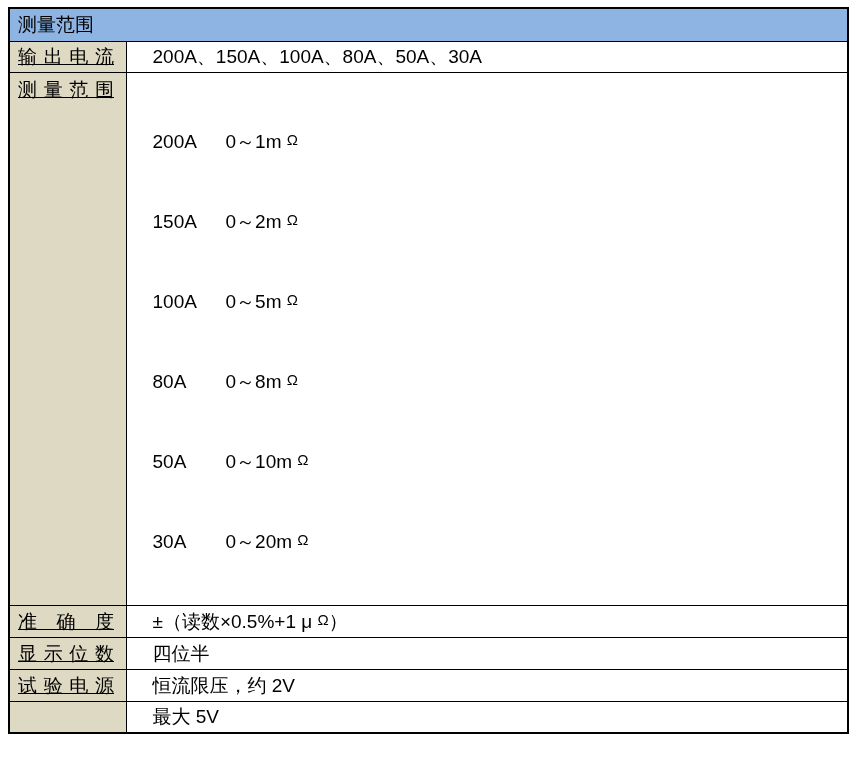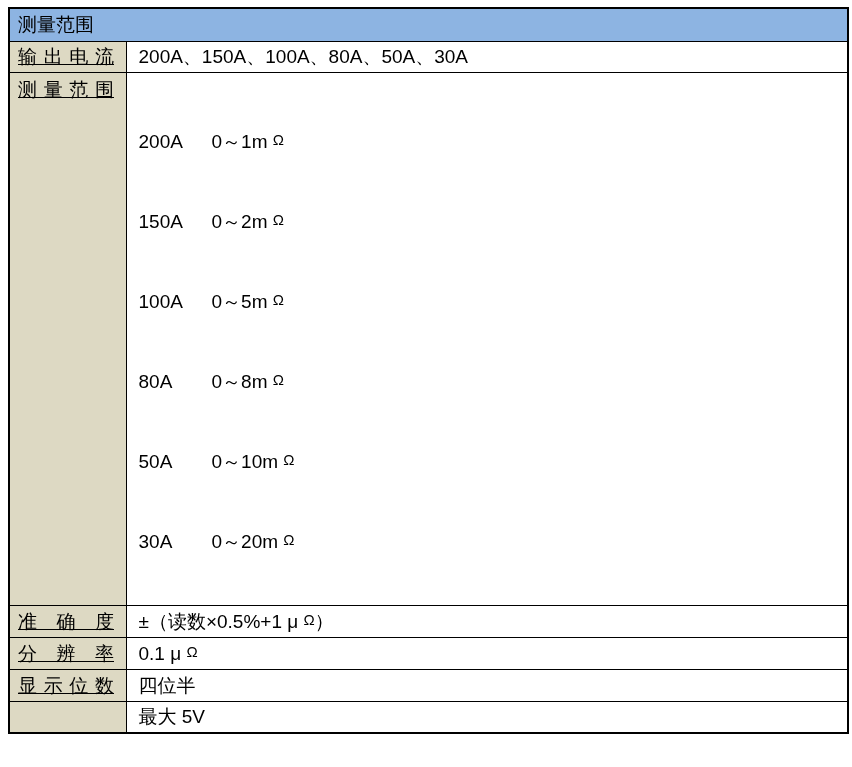--- a/index.html
+++ b/index.html
@@ -13,21 +13,21 @@
     border:2px solid var(--border,#000);
   }
   td{
     border:1px solid var(--border,#000);
     font-size:19px;line-height:1.25;
     vertical-align:middle;overflow:hidden;
     padding:0 4px 0 8px;white-space:pre;
   }
   td.hdr{background:var(--hdr,#8DB4E2);padding-left:8px;}
   td.lbl{background:var(--lbl,#DDD9C3);}
-  td.val{background:#fff;padding-left:12px;}
+  td.val{background:#fff;padding-left:26px;}
   td.top{vertical-align:top;padding-top:5px;}
   .dist{display:inline-block;width:96px;text-align:justify;text-align-last:justify;text-decoration:underline;}
   .mline{line-height:30.5px;white-space:pre;}
   .cur{display:inline-block;width:44px;text-align:left;margin-right:29px;}
   .ohm{font-size:15px;vertical-align:3px;}
   tr.h33{height:33px}
   tr.h32{height:32px}
   tr.h31{height:31px}
   tr.tall{height:184px}
 </style>
@@ -60,26 +60,26 @@
       <div class="mline"><span class="cur">50A</span><span>0～10m <span class="ohm">Ω</span></span></div>
       <div class="mline"><span class="cur">30A</span><span>0～20m <span class="ohm">Ω</span></span></div>
     </td>
   </tr>
 
   <tr class="h32">
     <td class="lbl"><span class="dist">准确度</span></td>
     <td colspan="3" class="val">±（读数×0.5%+1 μ <span class="ohm">Ω</span>）</td>
   </tr>
   <tr class="h32">
-    <td class="lbl"><span class="dist">分辨率</span></td>
-    <td colspan="3" class="val">0.1 μ <span class="ohm">Ω</span></td>
+    <td class="lbl"><span class="dist">显示位数</span></td>
+    <td colspan="3" class="val">四位半</td>
   </tr>
   <tr class="h32">
-    <td class="lbl"><span class="dist">显示位数</span></td>
-    <td colspan="3" class="val">四位半</td>
+    <td class="lbl"><span class="dist">试验电源</span></td>
+    <td colspan="3" class="val">恒流限压，约 2V</td>
   </tr>
   <tr class="h31">
     <td class="lbl"></td>
     <td colspan="3" class="val">最大 5V</td>
   </tr>
 
 </tbody>
   </table>
 
 </body></html>

